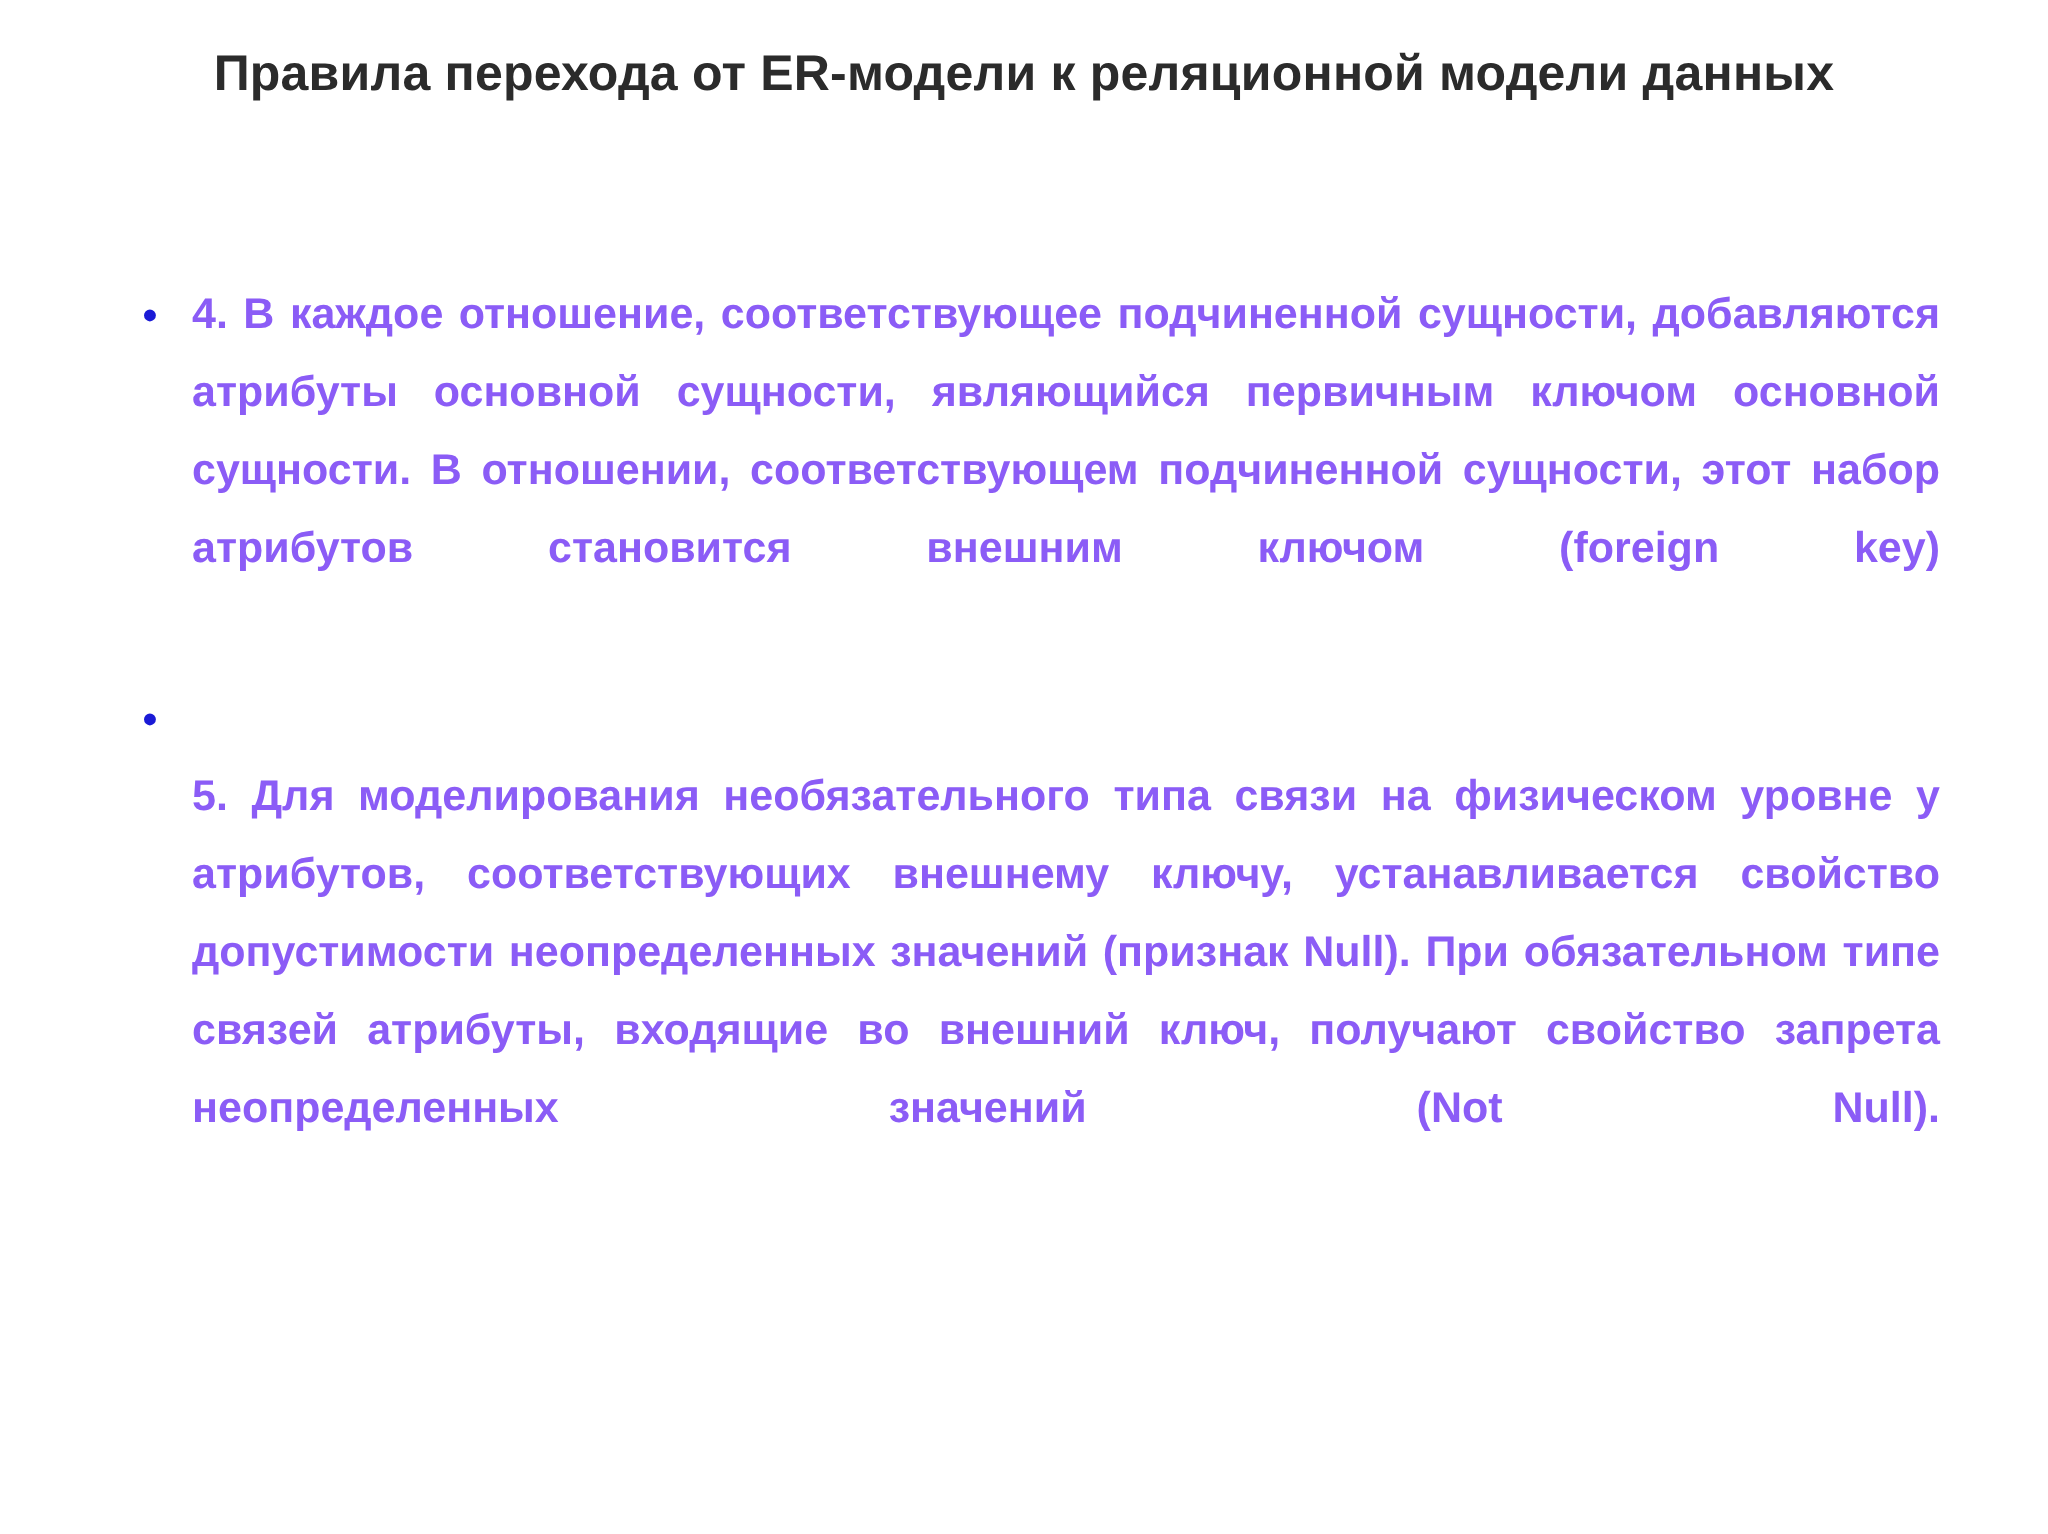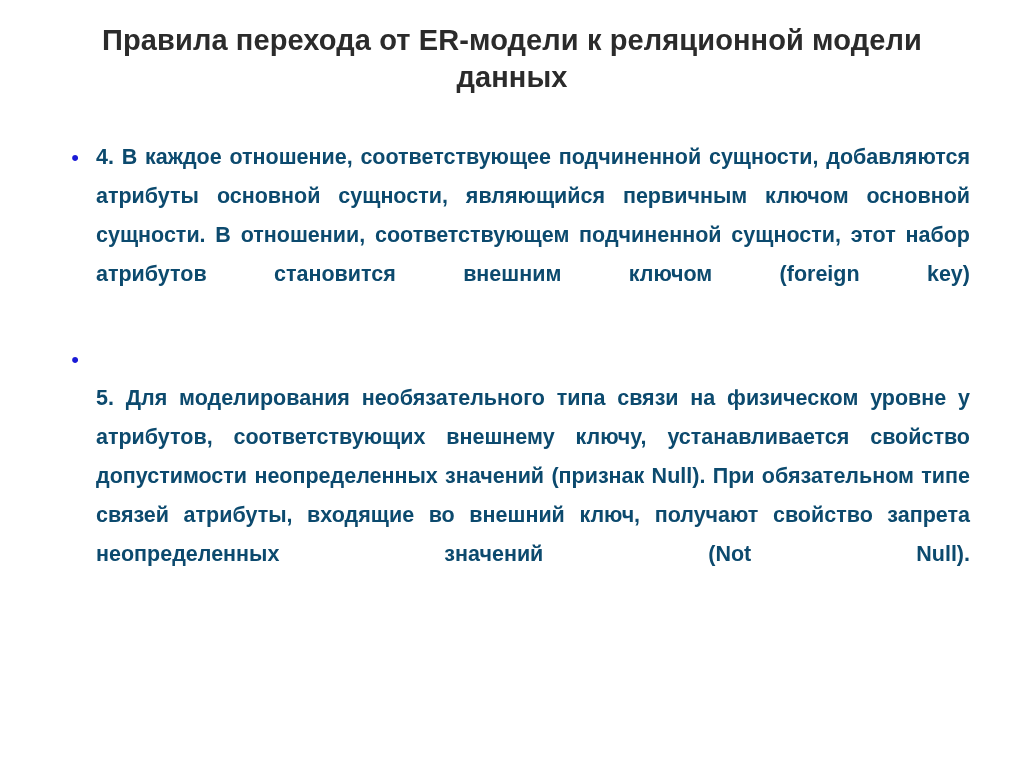--- a/index.html
+++ b/index.html
@@ -19,21 +19,21 @@
     height: 767px;
     box-sizing: border-box;
     background: #ffffff;
   }
   .slide-title {
     position: absolute;
     top: 22px;
     left: 60px;
     width: 904px;
     text-align: center;
-    font-size: 29px;
+    font-size: 25px;
     font-weight: bold;
     line-height: 1.26;
     color: #2b2b2b;
     letter-spacing: 0.1px;
   }
   .body-block {
     position: absolute;
     top: 138px;
     left: 54px;
     width: 916px;
@@ -46,21 +46,21 @@
   .bullet-mark {
     flex: 0 0 42px;
     color: #1a1ad6;
     font-size: 22px;
     line-height: 40px;
     text-align: center;
     font-weight: normal;
   }
   .bullet-text {
     flex: 1 1 auto;
-    color: #0c4a6e;
+    color: #8b5cf6;
     font-size: 21.5px;
     font-weight: bold;
     line-height: 1.82;
     text-align: justify;
     text-justify: inter-word;
   }
   .bullet-text.last-par {
     text-align: justify;
     margin-top: 39px;
   }

